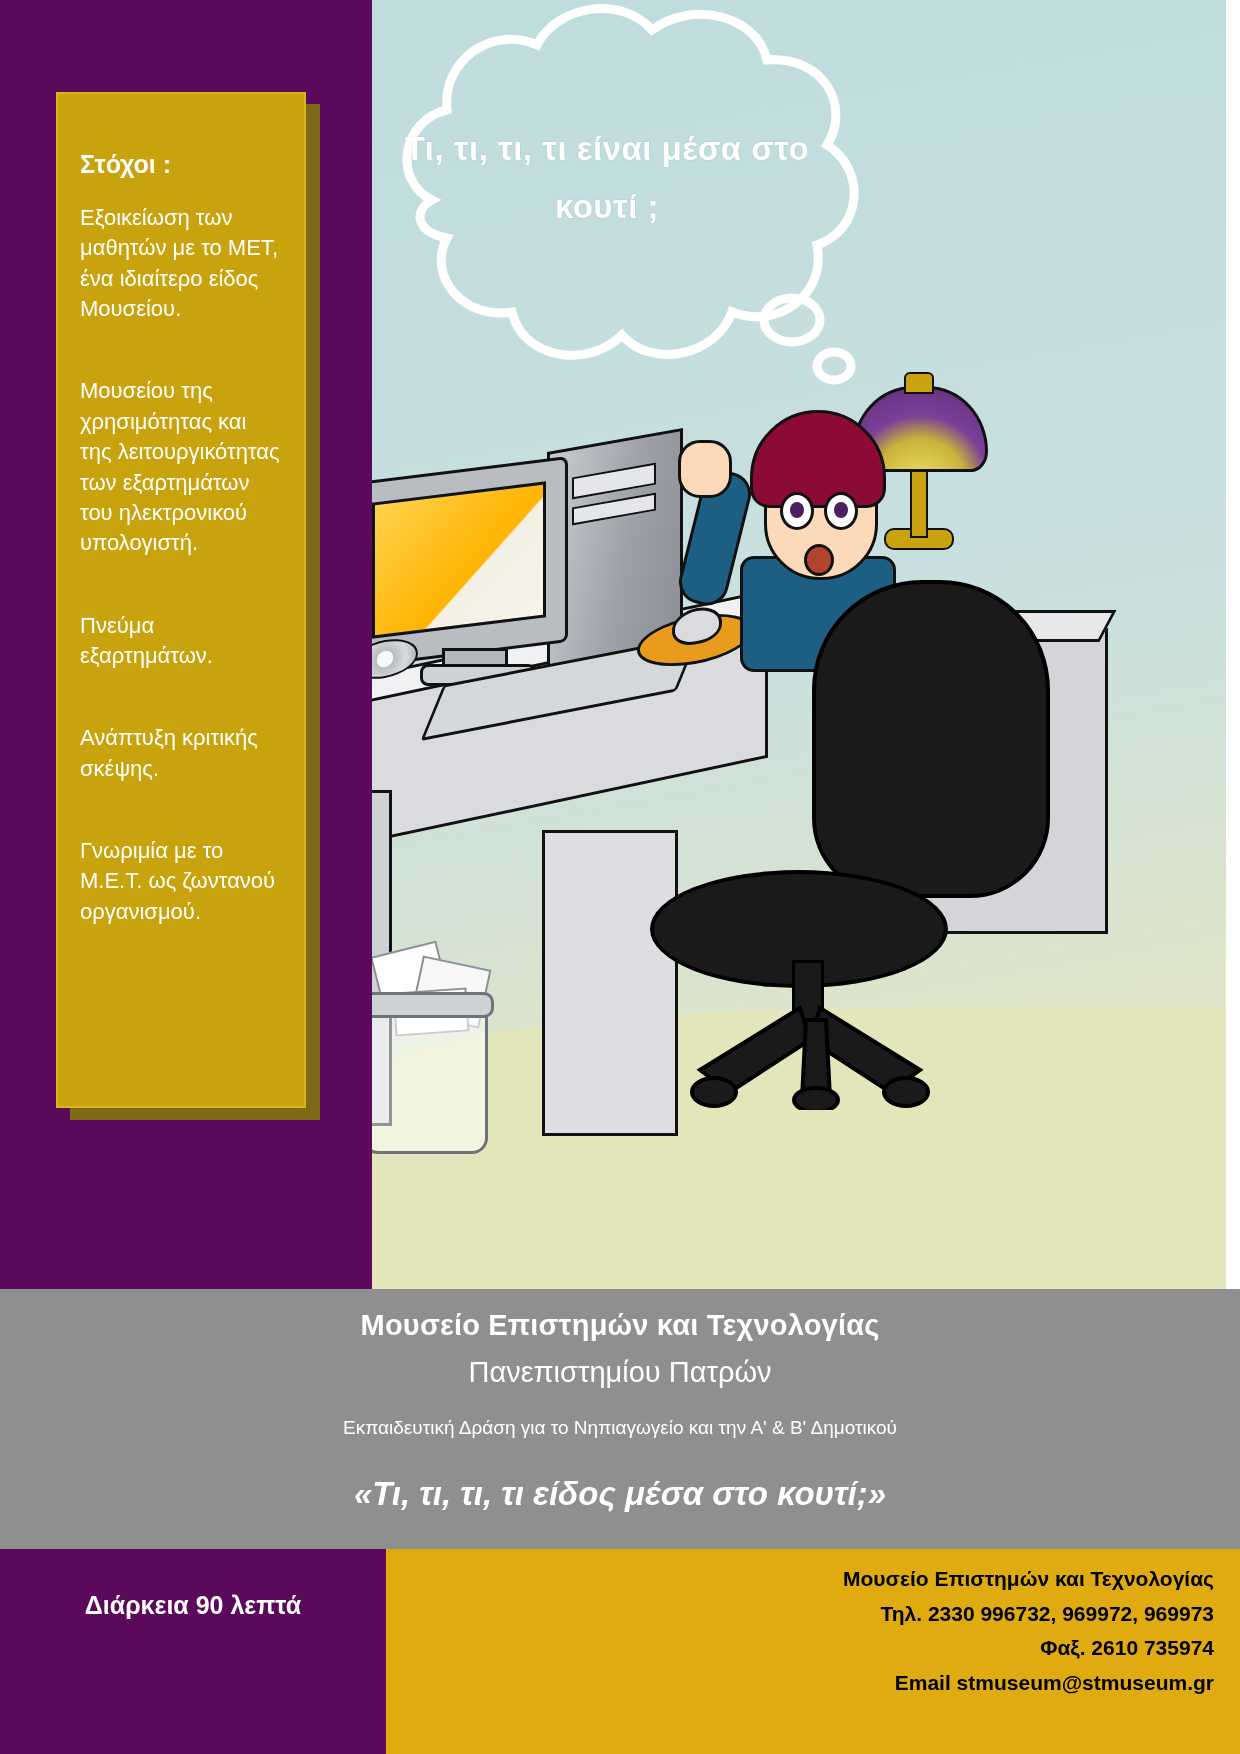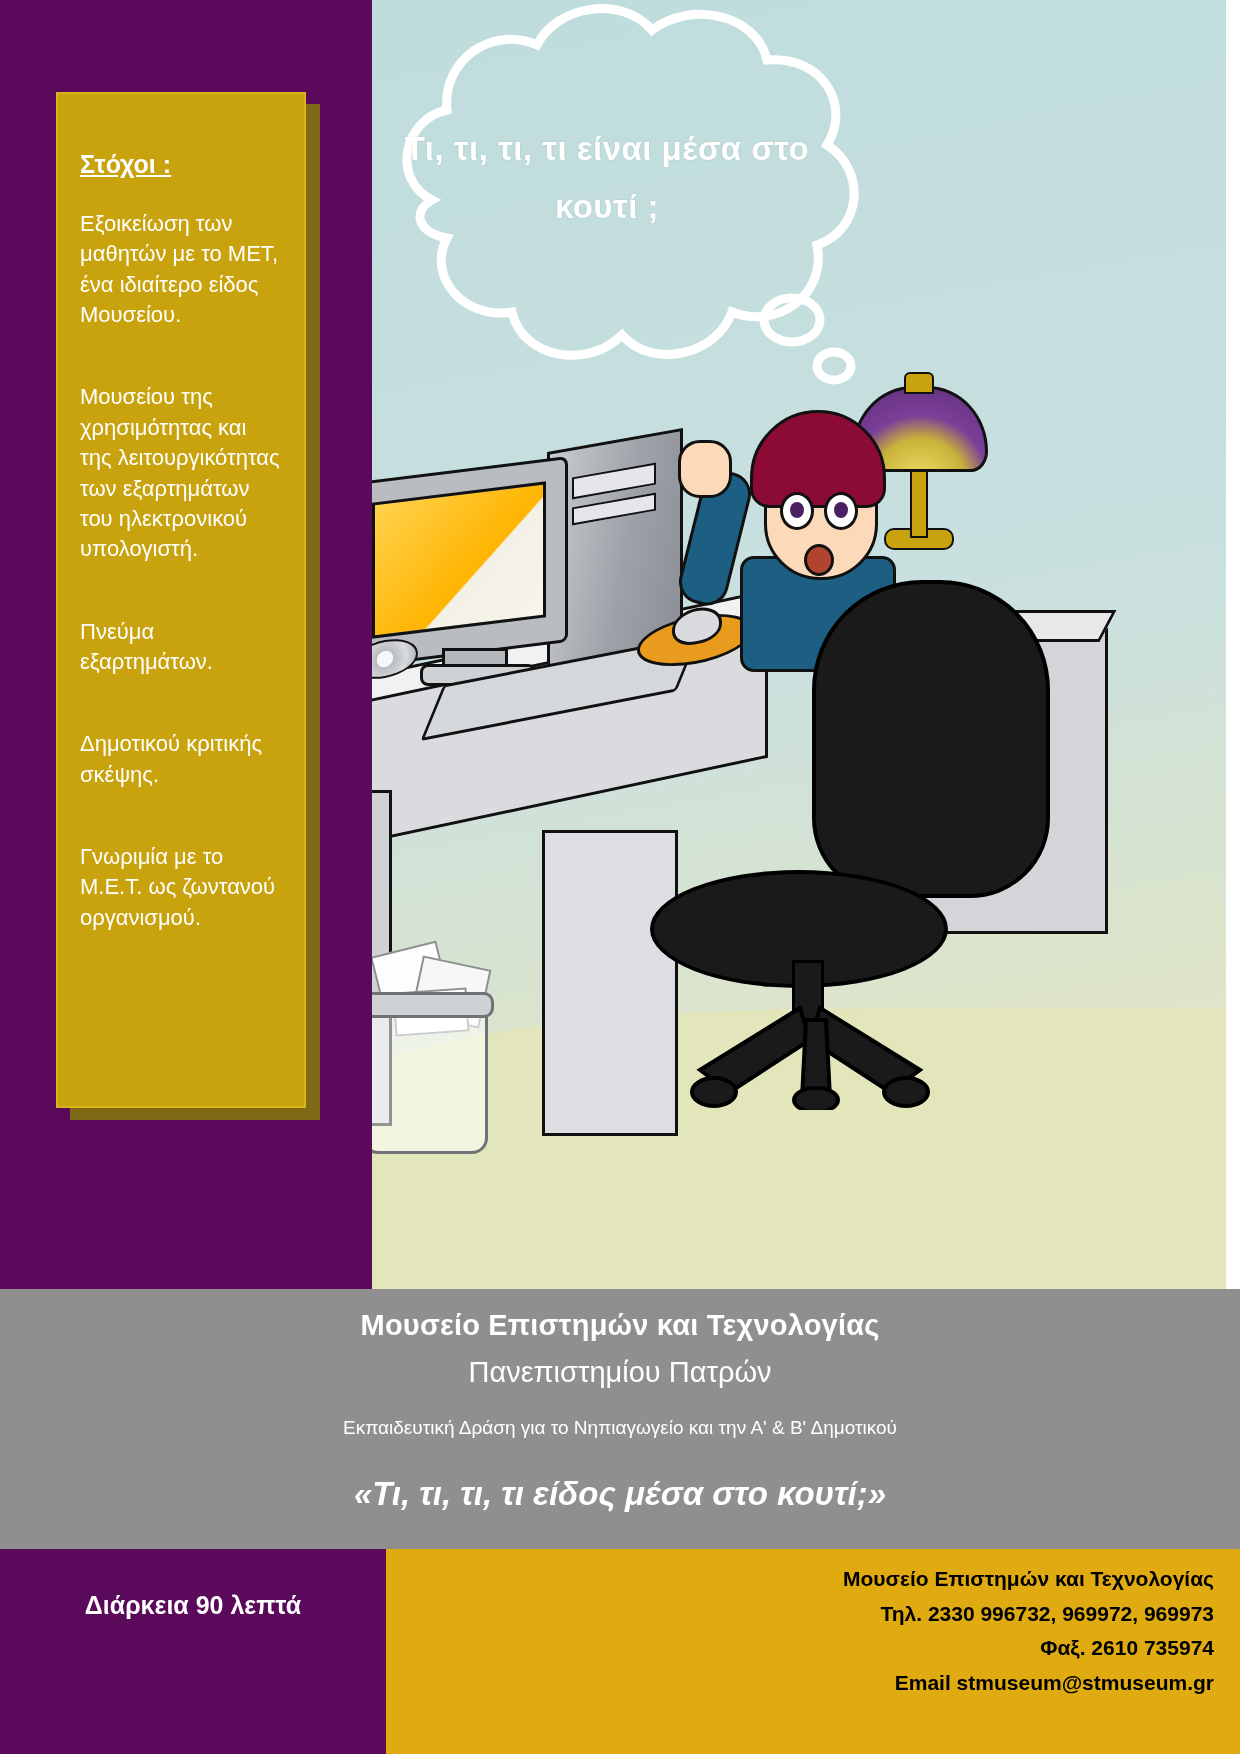--- a/index.html
+++ b/index.html
@@ -77,22 +77,21 @@
     width: 250px; height: 1016px;
     background: #c9a30d;
     border: 2px solid #d9b51a;
     box-sizing: border-box;
     padding: 56px 22px 16px 22px;
     color: #ffffff;
   }
   .goals-title {
     font-size: 25px;
     font-weight: bold;
-    margin-bottom: 30px;
-    text-decoration: underline;
+    margin-bottom: 24px;
   }
   .goals-item {
     font-size: 22px;
     line-height: 1.38;
     margin-bottom: 52px;
     font-weight: normal;
   }
 
   
   .grey-band {
@@ -564,21 +563,21 @@
     <div class="ill bin"></div>
     <div class="ill bin-rim"></div>
   </div>
 
   <div class="goals-shadow"></div>
   <div class="goals-box">
     <div class="goals-title">Στόχοι :</div>
     <div class="goals-item">Εξοικείωση των μαθητών με το ΜΕΤ, ένα ιδιαίτερο είδος Μουσείου.</div>
     <div class="goals-item">Μουσείου  της χρησιμότητας και της λειτουργικότητας των εξαρτημάτων του ηλεκτρονικού υπολογιστή.</div>
     <div class="goals-item">Πνεύμα εξαρτημάτων.</div>
-    <div class="goals-item">Δημοτικού κριτικής σκέψης.</div>
+    <div class="goals-item">Ανάπτυξη κριτικής σκέψης.</div>
     <div class="goals-item">Γνωριμία με το Μ.Ε.Τ. ως ζωντανού οργανισμού.</div>
   </div>
 
   <div class="grey-band">
     <div class="band-title1">Μουσείο Επιστημών και Τεχνολογίας</div>
     <div class="band-title2">Πανεπιστημίου Πατρών</div>
     <div class="band-sub">Εκπαιδευτική Δράση για το Νηπιαγωγείο και την Α' &amp; Β' Δημοτικού</div>
     <div class="band-quote">«Τι, τι, τι, τι είδος μέσα στο κουτί;»</div>
   </div>
 

